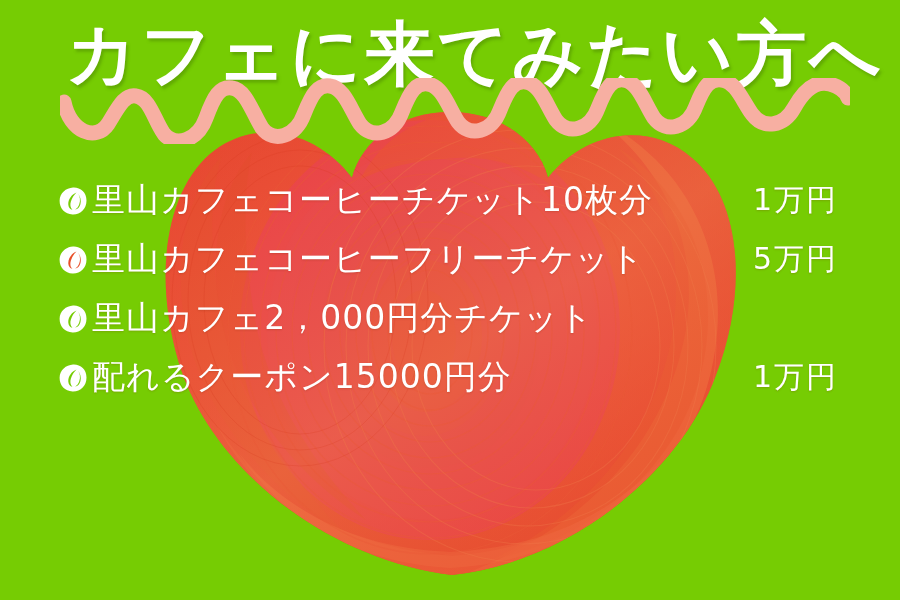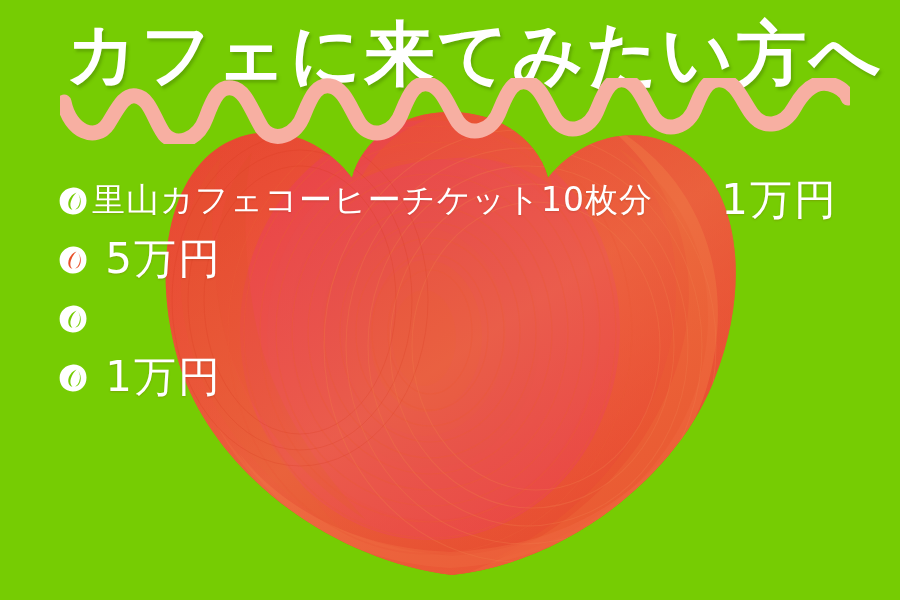--- a/index.html
+++ b/index.html
@@ -88,21 +88,21 @@
     flex: 1 1 auto;
     font-size: 33px;
     line-height: 40px;
     color: #ffffff;
     white-space: nowrap;
     letter-spacing: 1px;
     text-shadow: 0 1px 2px rgba(120,40,10,0.22);
   }
   .row-price {
     flex: 0 0 auto;
-    font-size: 42px;
+    font-size: 30px;
     line-height: 40px;
     color: #ffffff;
     white-space: nowrap;
     letter-spacing: 2px;
     text-align: right;
     min-width: 130px;
     text-shadow: 0 1px 2px rgba(120,40,10,0.22);
   }
 </style>
 </head>
@@ -238,36 +238,39 @@
       <span class="row-label">里山カフェコーヒーチケット10枚分</span>
       <span class="row-price">1万円</span>
     </div>
 
     <div class="price-row">
       <svg class="bean-icon" viewBox="0 0 30 30" aria-hidden="true">
         <path d="M15,1.5 C22,1 28.5,6 28.5,14.5 C28.5,23 22.5,28.8 14.5,28.5 C7,28.2 1.5,22.5 1.6,14.8 C1.7,7 8,2 15,1.5 Z" fill="#ffffff"></path>
         <path d="M18.5,6.5 C13.5,8.5 10,13.5 10.3,18.5 C10.5,21.5 12,23.4 14.4,23.7 C12.2,21.8 11.9,18.8 12.9,15.6 C14,12 16,8.9 18.5,6.5 Z" fill="#e8502a"></path>
         <path d="M19.8,7.4 C22.2,10.2 22.6,14.6 21.2,18.4 C20.4,20.6 19,22.4 17.2,23.4 C19.7,23.2 21.6,21.2 22.4,18.2 C23.4,14.4 22.4,10 19.8,7.4 Z" fill="#e8502a"></path>
       </svg>
+      <span class="row-label">里山カフェコーヒーフリーチケット</span>
       <span class="row-price">5万円</span>
     </div>
 
     <div class="price-row">
       <svg class="bean-icon" viewBox="0 0 30 30" aria-hidden="true">
         <path d="M15,1.5 C22,1 28.5,6 28.5,14.5 C28.5,23 22.5,28.8 14.5,28.5 C7,28.2 1.5,22.5 1.6,14.8 C1.7,7 8,2 15,1.5 Z" fill="#ffffff"></path>
         <path d="M18.5,6.5 C13.5,8.5 10,13.5 10.3,18.5 C10.5,21.5 12,23.4 14.4,23.7 C12.2,21.8 11.9,18.8 12.9,15.6 C14,12 16,8.9 18.5,6.5 Z" fill="#76cc03"></path>
         <path d="M19.8,7.4 C22.2,10.2 22.6,14.6 21.2,18.4 C20.4,20.6 19,22.4 17.2,23.4 C19.7,23.2 21.6,21.2 22.4,18.2 C23.4,14.4 22.4,10 19.8,7.4 Z" fill="#76cc03"></path>
       </svg>
+      <span class="row-label">里山カフェ2，000円分チケット</span>
     </div>
 
 
 
     <div class="price-row">
       <svg class="bean-icon" viewBox="0 0 30 30" aria-hidden="true">
         <path d="M15,1.5 C22,1 28.5,6 28.5,14.5 C28.5,23 22.5,28.8 14.5,28.5 C7,28.2 1.5,22.5 1.6,14.8 C1.7,7 8,2 15,1.5 Z" fill="#ffffff"></path>
         <path d="M18.5,6.5 C13.5,8.5 10,13.5 10.3,18.5 C10.5,21.5 12,23.4 14.4,23.7 C12.2,21.8 11.9,18.8 12.9,15.6 C14,12 16,8.9 18.5,6.5 Z" fill="#76cc03"></path>
         <path d="M19.8,7.4 C22.2,10.2 22.6,14.6 21.2,18.4 C20.4,20.6 19,22.4 17.2,23.4 C19.7,23.2 21.6,21.2 22.4,18.2 C23.4,14.4 22.4,10 19.8,7.4 Z" fill="#76cc03"></path>
       </svg>
+      <span class="row-label">配れるクーポン15000円分</span>
       <span class="row-price">1万円</span>
     </div>
 
   </div>
 </div>
 
 </body></html>

